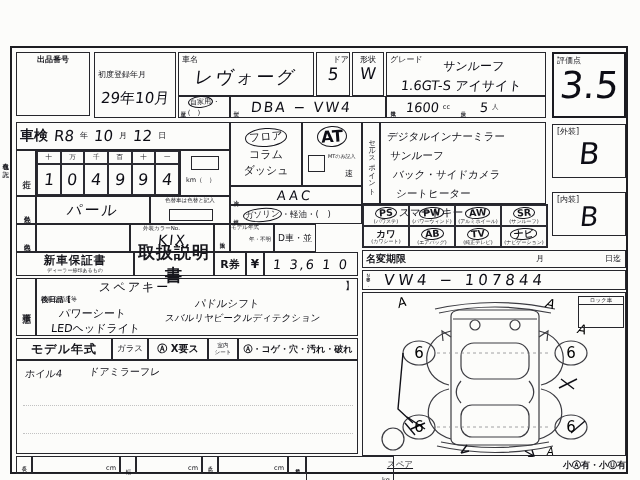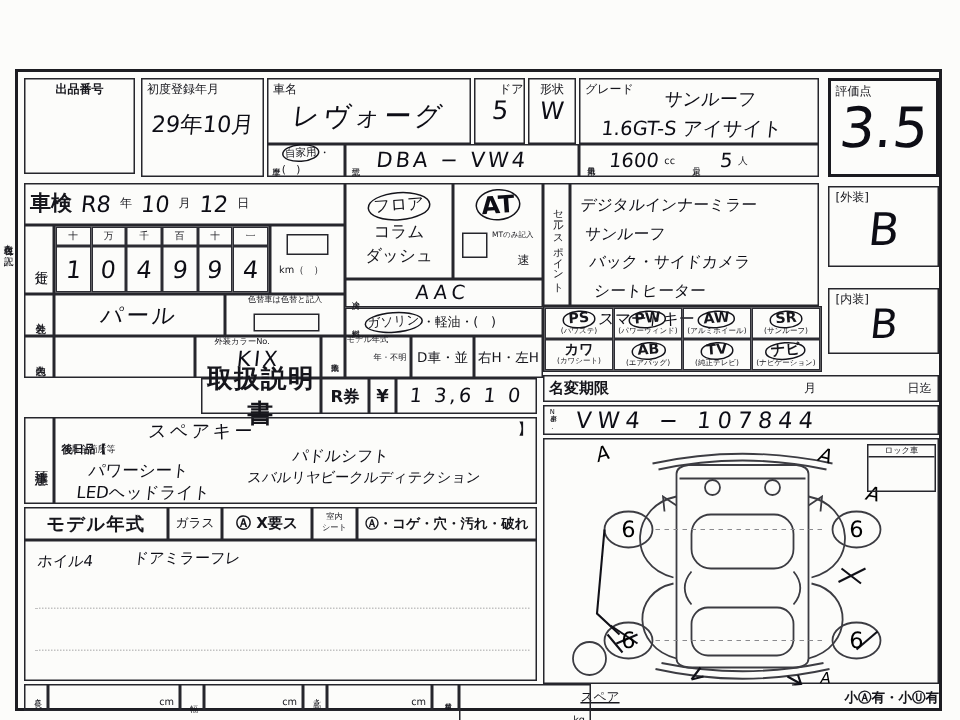--- a/index.html
+++ b/index.html
@@ -33,21 +33,21 @@
 
   <div class="abs v lbl7" style="left:2px;top:158px;height:80px;">現在色を記入→</div>
 
   <div class="abs bd2" style="left:10px;top:46px;width:618px;height:428px;"></div>
 
   <div class="abs bd" style="left:16px;top:52px;width:74px;height:64px;">
     <div class="lbl bold" style="text-align:center;padding-top:2px;">出品番号</div>
   </div>
 
   <div class="abs bd" style="left:94px;top:52px;width:82px;height:66px;">
-    <div class="lbl" style="padding:2px 0 0 3px;">初度登録年月</div>
+    <div class="lbl" style="padding:2px 0 0 3px;margin-top:15px;">初度登録年月</div>
     <div class="cen" style="height:38px;">
         <span class="hw" style="font-size:15px;">29年10月</span>
       </div>
   </div>
 
   <div class="abs bd" style="left:178px;top:52px;width:136px;height:44px;">
     <div class="lbl" style="padding:2px 0 0 3px;">車名</div>
     <div class="cen" style="height:26px;">
         <span class="hw" style="font-size:18px;letter-spacing:2px;">レヴォーグ</span>
       </div>
@@ -159,21 +159,20 @@
     <div class="cen">
         <span class="hw" style="font-size:14px;letter-spacing:2px;">KIX</span>
       </div>
   </div>
   <div class="abs bd v cen" style="left:214px;top:224px;width:16px;height:28px;font-size:5.5px;">輸入車</div>
   <div class="abs bd" style="left:230px;top:224px;width:44px;height:28px;">
     <div class="lbl6">モデル年式</div>
     <div class="lbl6" style="text-align:right;padding:6px 2px 0 0;">年・不明</div>
   </div>
   <div class="abs bd cen" style="left:274px;top:224px;width:42px;height:28px;font-size:9px;">D車・並</div>
-  <div class="abs bd cen" style="left:316px;top:224px;width:46px;height:28px;font-size:9px;">右H・左H</div>
 
   <div class="abs bd col" style="left:230px;top:122px;width:72px;height:64px;font-size:11px;line-height:1.5;">
     <span class="circ">フロア</span>
     <span>コラム</span>
     <span>ダッシュ</span>
   </div>
   <div class="abs bd" style="left:302px;top:122px;width:60px;height:64px;">
     <div style="text-align:center;margin-top:3px;"><span class="circ hw bold" style="font-size:16px;">AT</span></div>
     <div class="abs bd" style="left:5px;top:32px;width:17px;height:17px;"></div>
     <div class="abs" style="left:25px;top:30px;font-size:5px;width:32px;">MTのみ記入</div>
@@ -250,20 +249,24 @@
   <div class="abs bd" style="left:362px;top:250px;width:264px;height:18px;display:flex;align-items:center;">
     <span class="bold" style="font-size:10px;margin-left:3px;">名変期限</span>
     <span class="lbl" style="margin-left:130px;">月</span>
     <span class="lbl" style="margin-left:auto;margin-right:4px;">日迄</span>
   </div>
   <div class="abs bd" style="left:362px;top:270px;width:264px;height:20px;display:flex;align-items:center;">
     <span class="v" style="font-size:4.5px;margin-left:2px;">車台No.</span>
     <span class="hw" style="font-size:15px;margin-left:14px;letter-spacing:4px;">VW4 − 107844</span>
   </div>
 
+  <div class="abs bd col" style="left:16px;top:252px;width:118px;height:24px;line-height:1;">
+    <span class="bold" style="font-size:11.5px;letter-spacing:1px;">新車保証書</span>
+    <span style="font-size:5px;margin-top:1px;">ディーラー捺印あるもの</span>
+  </div>
   <div class="abs bd cen bold" style="left:134px;top:252px;width:80px;height:24px;font-size:17px;letter-spacing:1px;">取扱説明書</div>
   <div class="abs bd cen bold" style="left:214px;top:252px;width:32px;height:24px;font-size:11px;">R券</div>
   <div class="abs bd cen bold" style="left:246px;top:252px;width:18px;height:24px;font-size:12px;">¥</div>
   <div class="abs bd cen" style="left:264px;top:252px;width:94px;height:24px;">
     <span class="hw" style="font-size:13px;letter-spacing:2px;">1 3,6 1 0</span>
   </div>
 
   <div class="abs bd v cen" style="left:16px;top:278px;width:20px;height:58px;font-size:9px;">注意事項</div>
   <div class="abs bd" style="left:36px;top:278px;width:322px;height:58px;">
     <span class="abs" style="left:4px;top:16px;font-size:7.5px;font-weight:bold;">後日品【</span>

